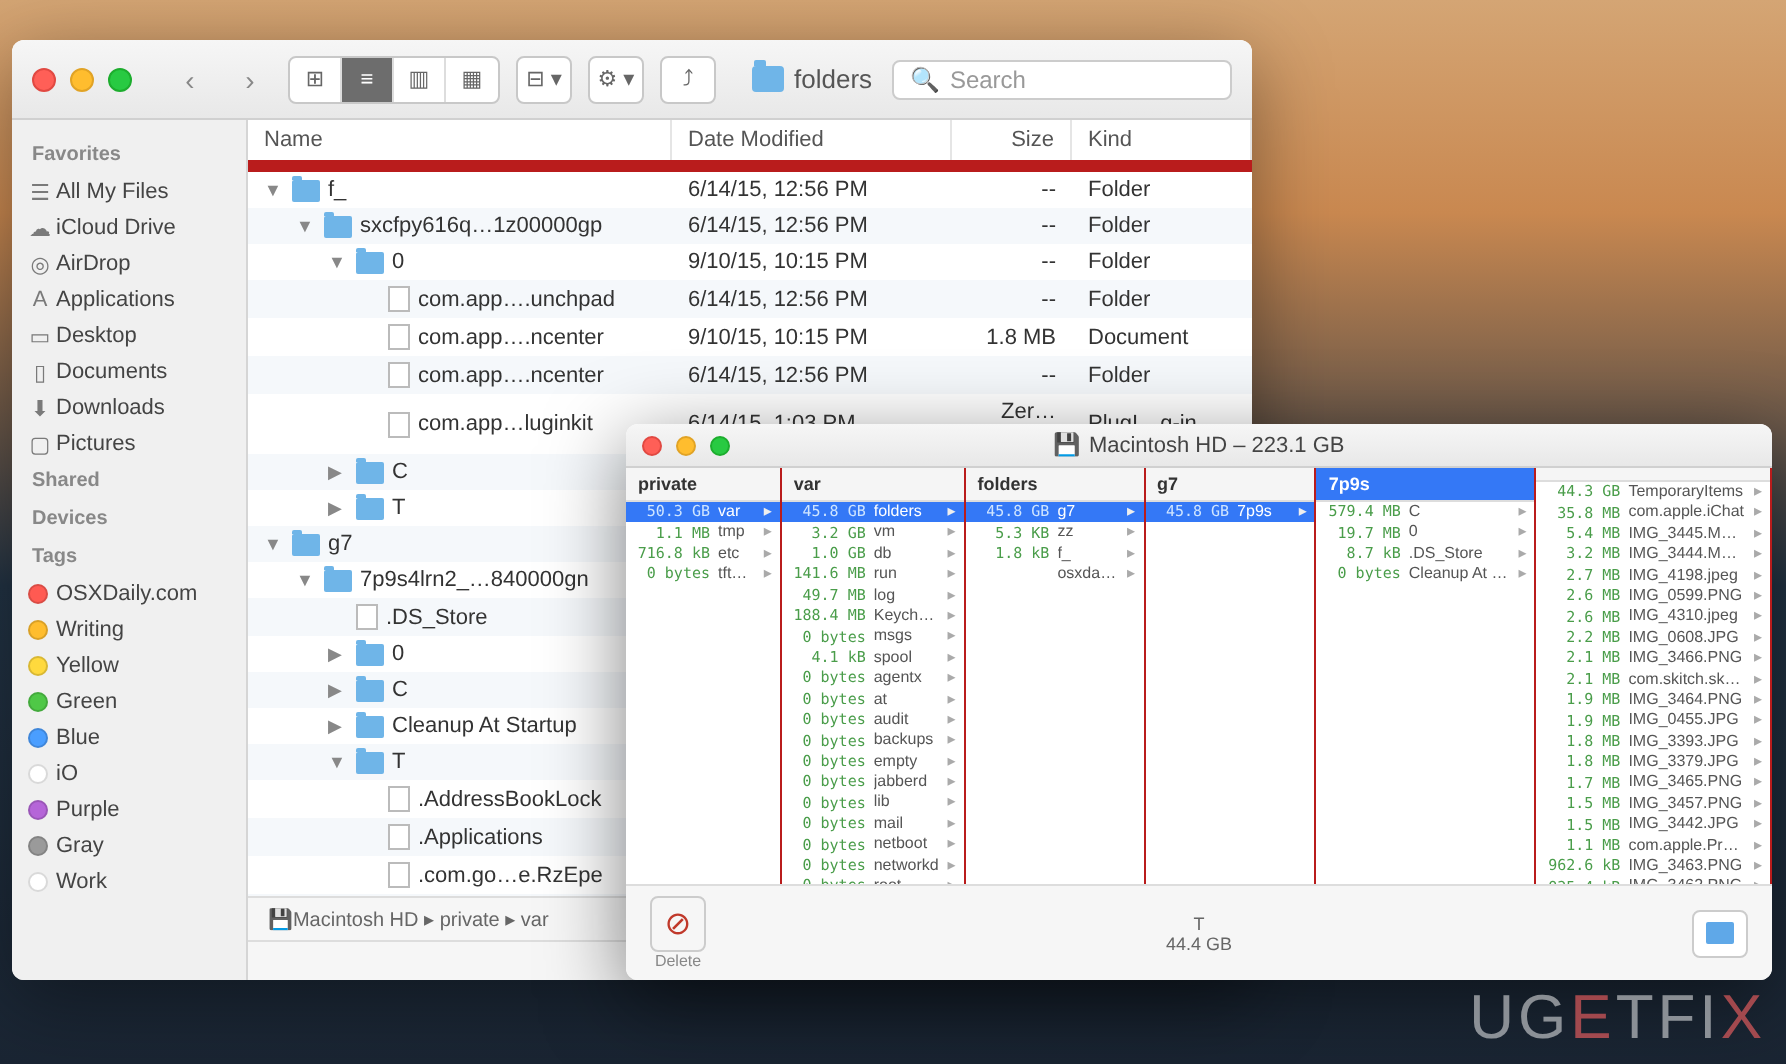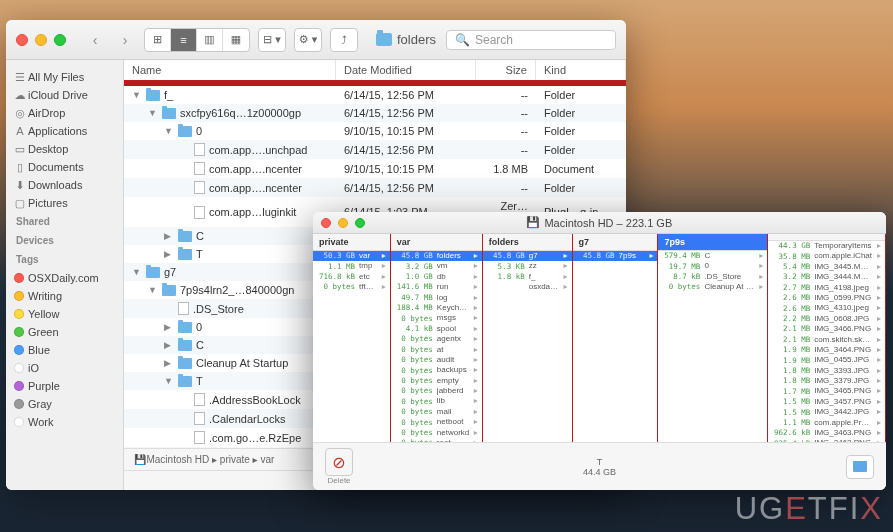--- a/index.html
+++ b/index.html
@@ -105,20 +105,21 @@
       <span class="folder-ico"></span>
       <span>folders</span>
     </div>
     <div class="search-box">
       <span>🔍</span>
       <span>Search</span>
     </div>
   </div>
   <div class="finder-body">
     <div class="sidebar">
+      <div class="sb-header">Favorites</div>
       <div id="sb-favs">
           <div class="sb-item">
             <span class="ico">☰</span>
             <span>All My Files</span>
           </div>
           <div class="sb-item">
             <span class="ico">☁</span>
             <span>iCloud Drive</span>
           </div>
           <div class="sb-item">
@@ -363,21 +364,21 @@
               <span>.AddressBookLock</span>
             </div>
             <div class="col date"></div>
             <div class="col size"></div>
             <div class="col kind"></div>
           </div>
           <div class="row">
             <div class="col name" style="padding-left:56px">
               <span class="disclosure"></span>
               <span class="doc-sm"></span>
-              <span>.CalendarLocks</span>
+              <span>.Applications</span>
             </div>
             <div class="col date"></div>
             <div class="col size"></div>
             <div class="col kind"></div>
           </div>
           <div class="row">
             <div class="col name" style="padding-left:56px">
               <span class="disclosure"></span>
               <span class="doc-sm"></span>
               <span>.com.go…e.RzEpe</span>

